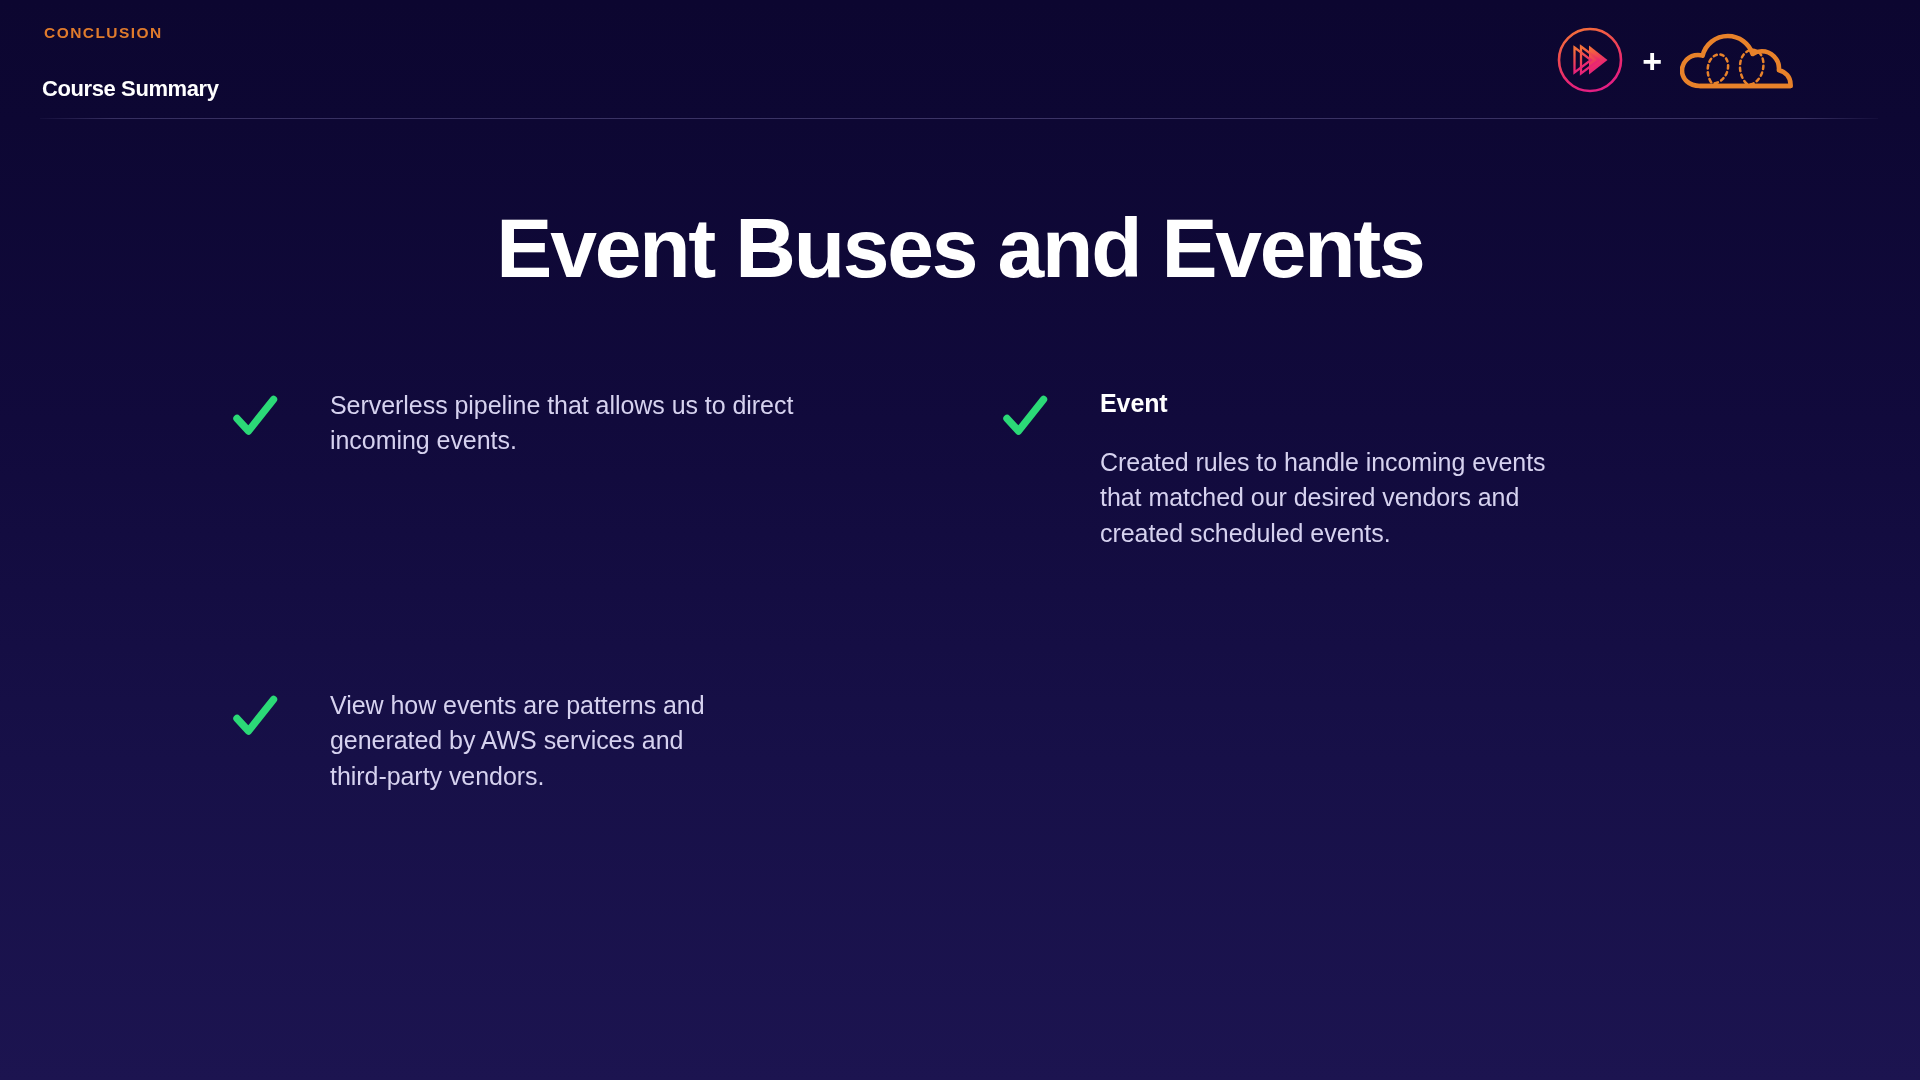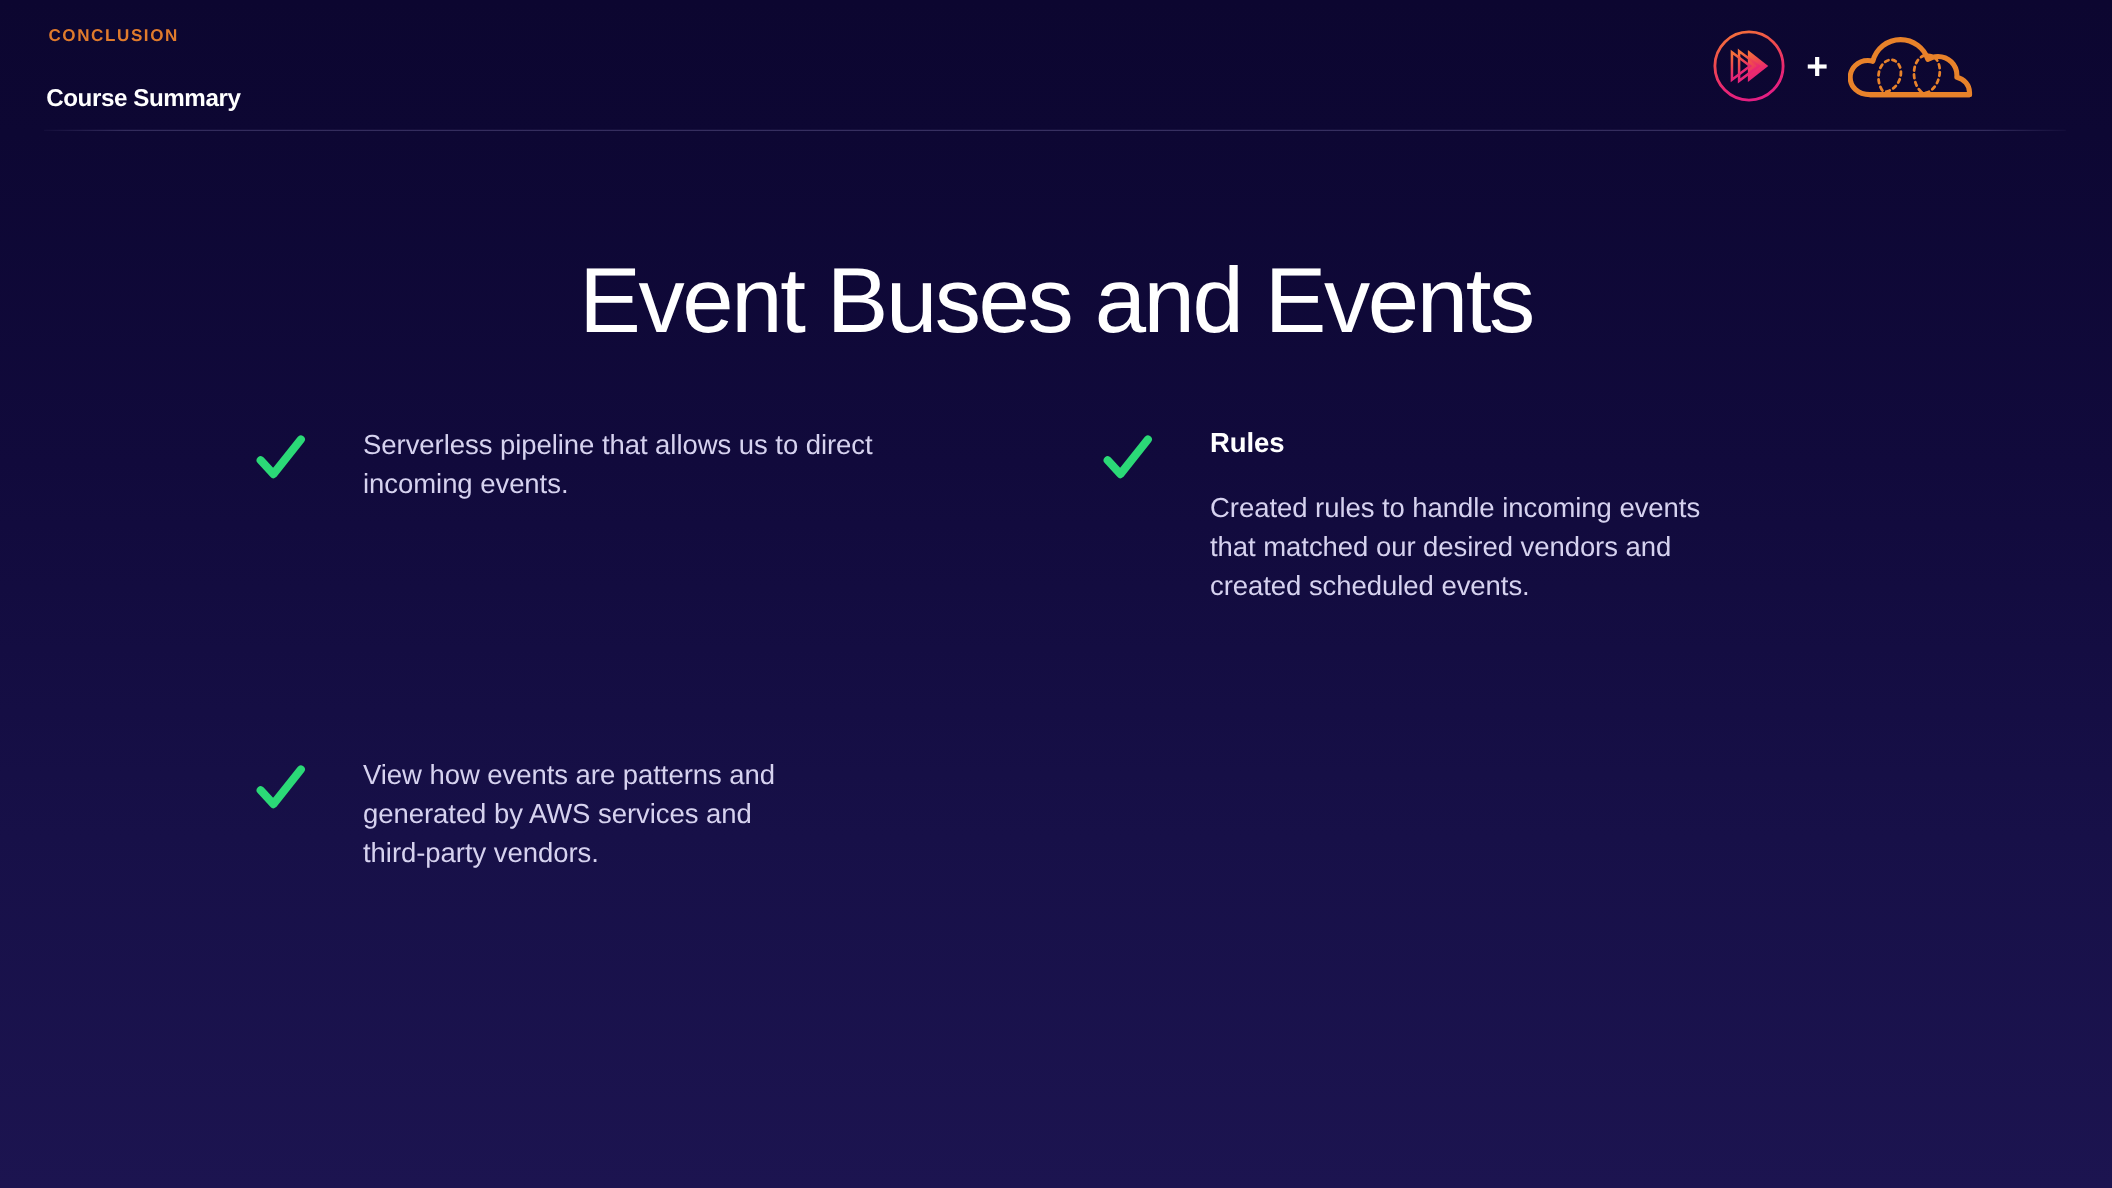--- a/index.html
+++ b/index.html
@@ -77,25 +77,24 @@
   }
   #acg-logo { width:118px; height:62px; display:block; }
 
   
   #main-title {
     position:absolute;
     left:0; top:206px;
     width:1920px;
     text-align:center;
     font-size:84px;
-    font-weight:normal;
+    font-weight:bold;
     letter-spacing:-2.2px;
     color:#ffffff;
     line-height:1;
-    margin-top:25px;
   }
 
   
   #bullets {
     position:absolute;
     left:232px; top:388px;
     width:1460px;
     display:grid;
     grid-template-columns: 770px 690px;
     grid-auto-rows: 300px;
@@ -209,21 +208,21 @@
       </div>
     </div>
 
     <div class="bullet">
       <div class="check-wrap">
         <svg class="check-icon" viewBox="0 0 46 46">
           <path d="M5 26.5 L16.5 39 L41.5 7.5" fill="none" stroke="#2bd977" stroke-width="7.4" stroke-linecap="round" stroke-linejoin="round"></path>
         </svg>
       </div>
       <div class="bullet-body">
-        <div class="bullet-heading">Rules</div>
+        <div class="bullet-heading">Event</div>
         <div class="bullet-text">Created rules to handle incoming events
 that matched our desired vendors and
 created scheduled events.</div>
       </div>
     </div>
 
     <div class="bullet">
       <div class="check-wrap">
         <svg class="check-icon" viewBox="0 0 46 46">
           <path d="M5 26.5 L16.5 39 L41.5 7.5" fill="none" stroke="#2bd977" stroke-width="7.4" stroke-linecap="round" stroke-linejoin="round"></path>

